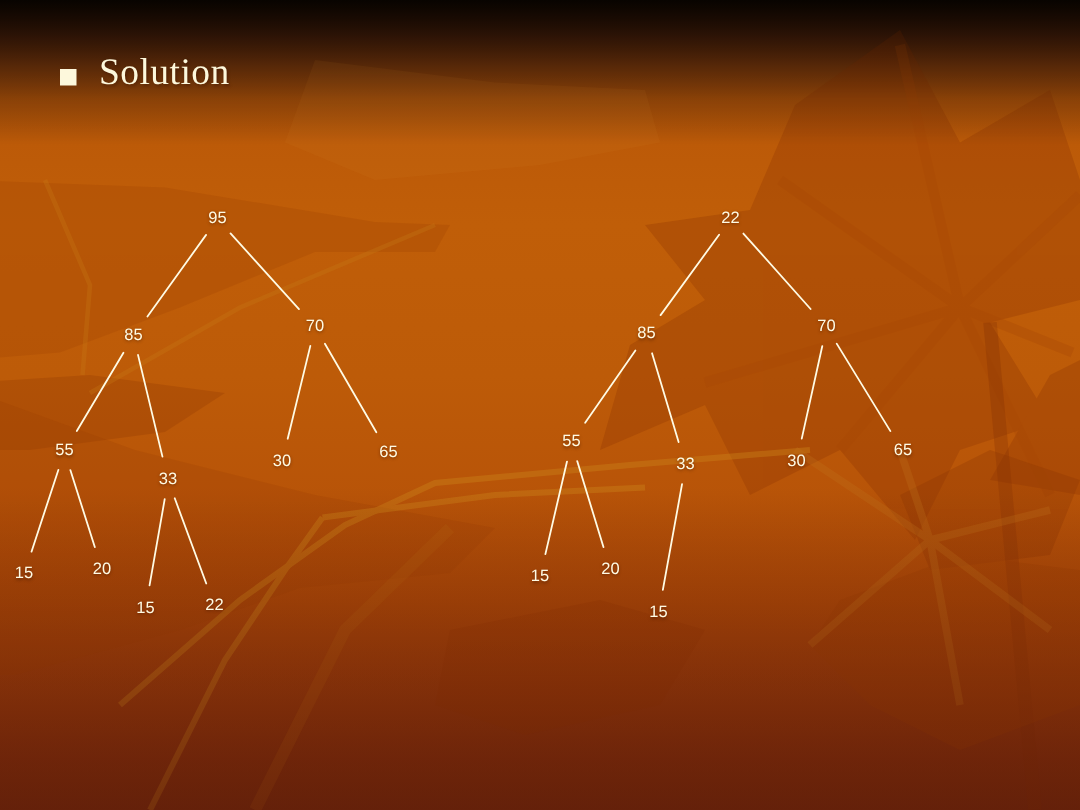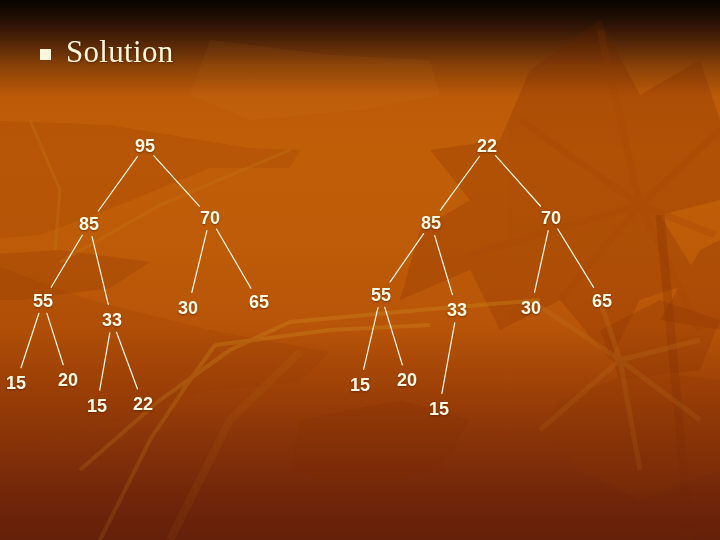--- a/index.html
+++ b/index.html
@@ -50,37 +50,37 @@
   #title-bullet {
     width: 11px;
     height: 11px;
     background: #fdf8dc;
     margin-right: 15px;
     margin-top: 6px;
   }
   #title-text {
     color: #fdf8dc;
     font-family: "Liberation Serif", serif;
-    font-size: 31px;
+    font-size: 25px;
     line-height: 1;
     letter-spacing: 0.3px;
     text-shadow: 1px 1px 2px rgba(60,20,0,.45);
   }
   
   #edges {
     position: absolute;
     inset: 0;
     pointer-events: none;
   }
   .node {
     position: absolute;
     color: #fffbe4;
     font-family: "Liberation Sans", sans-serif;
-    font-size: 18px;
-    font-weight: 700;
+    font-size: 11px;
+    font-weight: 400;
     line-height: 1;
     white-space: nowrap;
     transform: translate(-50%, -50%);
     text-shadow: 0 1px 2px rgba(70,25,0,.55);
   }
 </style>
 </head>
 <body>
 
 <div id="slide">

